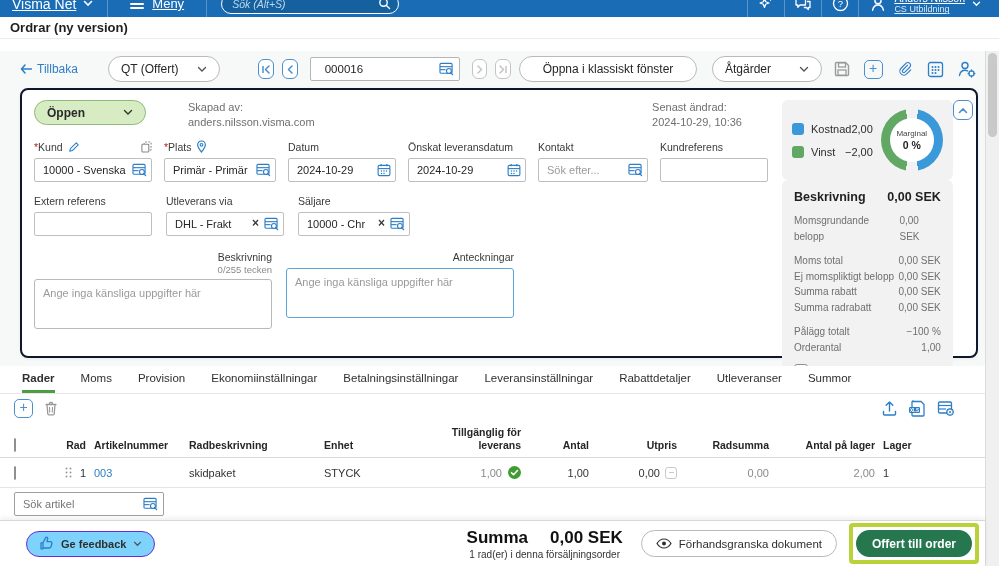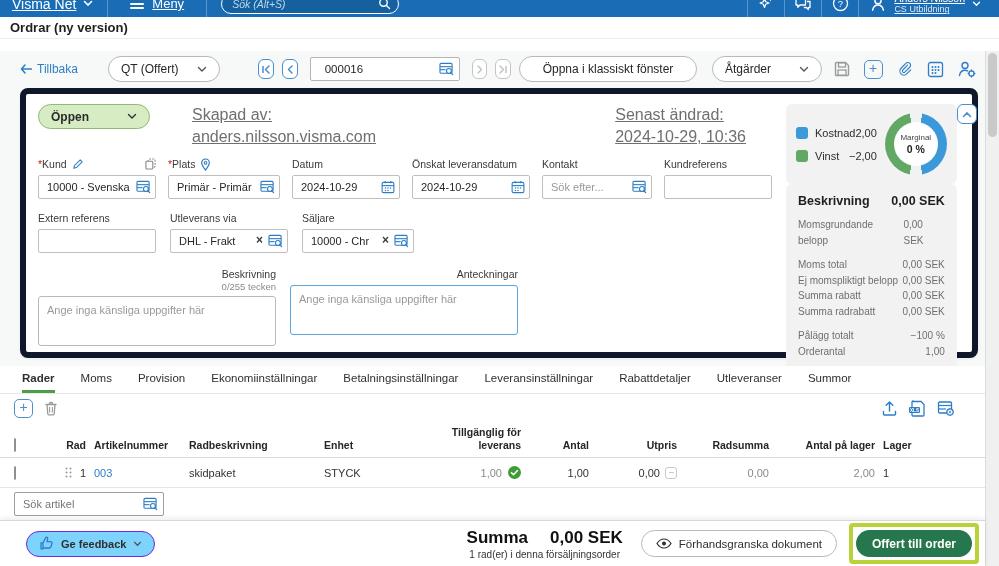--- a/index.html
+++ b/index.html
@@ -44,30 +44,30 @@
   .ordernum { position:relative; margin:0 4px; }
   .ordernum input { width:150px; height:24px; border:1px solid #b5b5b5; border-radius:2px; font-size:11.5px; padding:0 24px 0 14px; color:#252626; outline:none; }
   .ordernum svg { position:absolute; right:6px; top:5px; }
   .tool-right { margin-left:auto; display:flex; align-items:center; gap:9px;justify-content:flex-end; }
   .btn-classic { width:178px; justify-content:center; }
   .btn-actions { width:110px; margin-left:6px; }
   .icbtn { width:22px; height:22px; display:flex; align-items:center; justify-content:center; cursor:pointer; }
   .plus-sq { width:19px; height:19px; border:1.5px solid #4a90cf; border-radius:5px; color:#4a90cf; font-size:14px; line-height:15px; text-align:center; }
 
   
-  .card { position:absolute; top:88px; left:20px; width:958px; height:270px; background:#fff; border:6px solid #0f172a; border-radius:8px; box-shadow:0 1px 3px rgba(0,0,0,.06); padding:10px 8px 10px 12px; display:flex; }
+  .card { position:absolute; top:88px; left:20px; width:958px; height:270px; background:#fff; border:2px solid #0f172a; border-radius:8px; box-shadow:0 1px 3px rgba(0,0,0,.06); padding:10px 8px 10px 12px; display:flex; }
   .formcol { flex:1; padding-right:14px; }
   .rightcol { width:212px; display:flex; flex-direction:column; gap:0; }
   .collapsecol { width:30px; display:flex; justify-content:center; }
   .collapsebtn { width:20px; height:20px; border:1.5px solid #4a90cf; border-radius:6px; background:#fff; display:flex; align-items:center; justify-content:center; cursor:pointer; }
 
   .rowA { display:flex; align-items:flex-start; margin-bottom:10px; }
   .btn-status { width:112px; height:25px; background:#d8ecc3; border:1px solid #8fbb77; border-radius:13px; display:flex; align-items:center; font-size:12px; font-weight:bold; color:#2a2a2a; padding:0 12px; cursor:pointer; margin-right:42px; }
   .btn-status .chev { margin-left:auto; }
-  .meta { font-size:16px; color:#6f6f6f; line-height:1.35;text-decoration:underline; }
+  .meta { font-size:11px; color:#6f6f6f; line-height:1.35; }
   .meta.right { margin-left:auto; margin-right:26px; }
 
   .rowB { display:flex; gap:12px; margin-bottom:12px; }
   .rowC { display:flex; gap:14px; margin-bottom:14px; }
   .fld { display:flex; flex-direction:column; }
   .fld-label { font-size:10.5px; color:#3a3a3a; margin-bottom:4px; display:flex; align-items:center; gap:5px; height:14px; }
   .req { color:#b4281e; }
   .fld input { height:24px; border:1px solid #bfbfbf; border-radius:2px; font-size:11px; color:#252626; padding:0 5px 0 8px; outline:none; width:100%; }
   .fld input::placeholder { color:#9a9a9a; }
   .iwrap { position:relative; }

